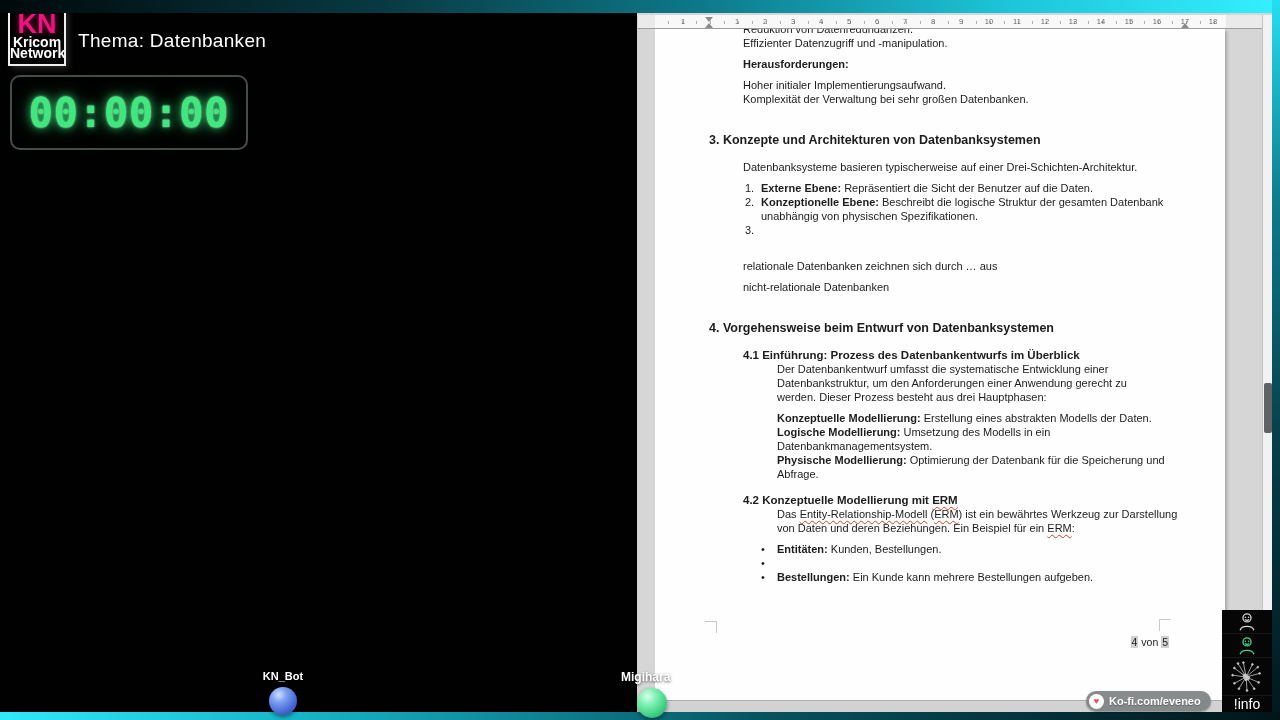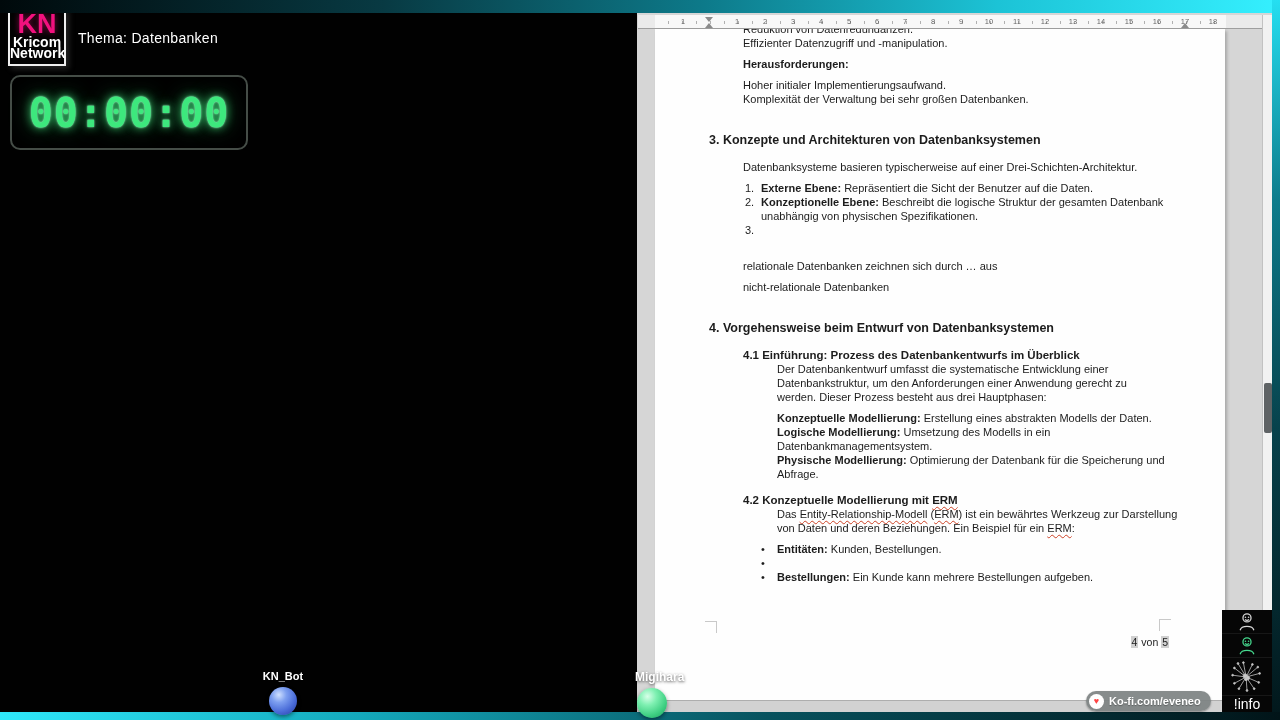--- a/index.html
+++ b/index.html
@@ -15,31 +15,31 @@
     background:linear-gradient(180deg,#25dff1 0%,#0d7c8c 28%,#07424c 60%,#02181c 100%);}
 
   
   #left-panel{position:absolute;left:0;top:0;width:617px;height:712px;background:#010101;z-index:2;padding-left:20px;}
   #logo-box{position:absolute;left:8px;top:8px;width:54px;height:54px;background:#030303;
     border:2px solid #efefef;z-index:4;text-align:center;
     box-shadow:3px 3px 6px rgba(130,130,130,.28);}
   .logo-kn{font-size:27px;font-weight:bold;color:#f2117e;line-height:26px;margin-top:1px;
     text-shadow:0 0 6px rgba(242,17,126,.55);}
   .logo-sub{font-size:14px;font-weight:bold;color:#fff;line-height:11px;}
-  #topic{position:absolute;left:78px;top:30px;font-size:14px;color:#fff;letter-spacing:.3px;z-index:4;}
+  #topic{position:absolute;left:78px;top:30px;font-size:19px;color:#fff;letter-spacing:.3px;z-index:4;}
   #timer-box{position:absolute;left:10px;top:75px;width:234px;height:71px;border:2px solid #454d47;
     border-radius:10px;display:flex;align-items:center;justify-content:center;z-index:4;background:#000;}
   #timer-value{font-family:"DejaVu Sans Mono",monospace;font-weight:bold;font-size:40px;
     color:#3de87d;letter-spacing:1px;
     text-shadow:0 0 2px #a8ffcd,0 0 10px rgba(61,232,125,.9),0 0 22px rgba(61,232,125,.45);}
 
   
   .name-label{position:absolute;color:#fff;z-index:6;font-weight:bold;font-size:11px;}
   #bot-label{left:241px;top:670px;width:84px;text-align:center;}
-  #user-label{left:635px;top:670px;font-weight:600;font-size:12px;
+  #user-label{left:621px;top:670px;font-weight:600;font-size:12px;
     text-shadow:0 1px 3px rgba(0,0,0,.65);}
   .sphere{position:absolute;border-radius:50%;z-index:6;box-shadow:0 2px 4px rgba(0,0,0,.45);}
   #bot-sphere{left:269px;top:687px;width:28px;height:28px;
     background:radial-gradient(circle at 35% 28%,#cfe0ff 0%,#7d9ff0 28%,#4a6cd8 62%,#23379c 100%);}
   #user-sphere{left:637px;top:688px;width:30px;height:30px;
     background:radial-gradient(circle at 35% 28%,#d8ffe9 0%,#7ff0b2 30%,#3ecf82 66%,#1d9a58 100%);}
 
   
   #doc-viewer{position:absolute;left:617px;top:0;width:663px;height:712px;background:#d6d6d6;z-index:1;}
   #tab-box{position:absolute;left:3px;top:15px;width:16px;height:13px;background:#fafafa;

